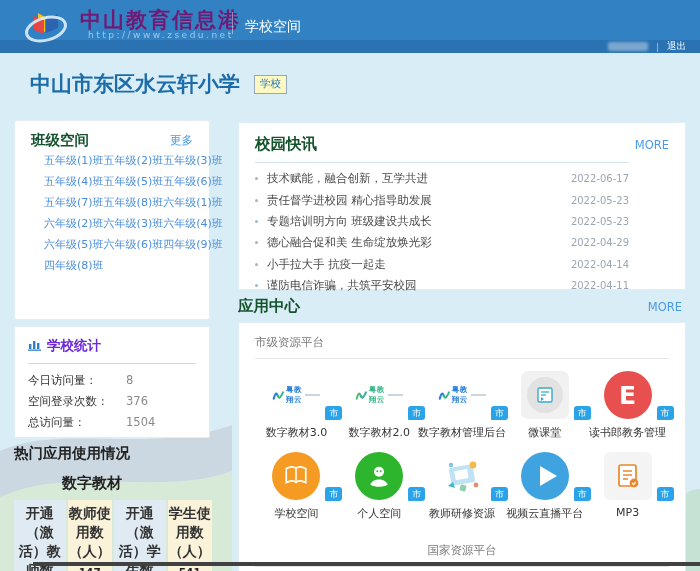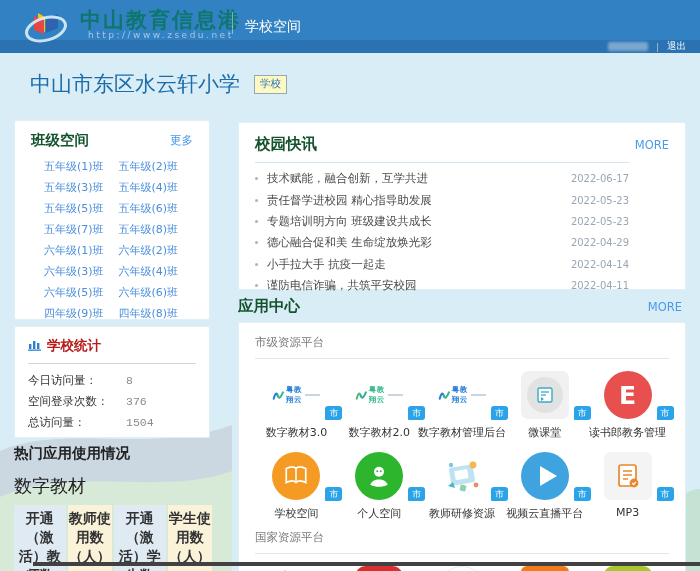--- a/index.html
+++ b/index.html
@@ -4,58 +4,58 @@
 <style>
   * { margin:0; padding:0; box-sizing:border-box; }
   body { font-family:"DejaVu Sans", sans-serif; }
   .screen { position:relative; width:700px; height:571px; background:#d9edf6; overflow:hidden; }
 
   
   .topbar { position:absolute; left:0; top:0; width:700px; height:40px; background:#3181c3; z-index:3; }
   .userbar { position:absolute; left:0; top:40px; width:700px; height:13px; background:#2a72b2; z-index:3;
              display:flex; justify-content:flex-end; align-items:center; gap:8px; padding-right:14px; }
   .logo { position:absolute; left:22px; top:2px; width:48px; height:48px; z-index:4; }
-  .brand-title { position:absolute; left:80px; top:6px; color:#0f766e; font-size:21px; font-weight:bold; letter-spacing:2px; z-index:4; }
+  .brand-title { position:absolute; left:80px; top:6px; color:#701a75; font-size:21px; font-weight:bold; letter-spacing:2px; z-index:4; }
   .brand-url { position:absolute; left:88px; top:30px; color:rgba(255,255,255,.55); font-size:9px; letter-spacing:2.5px; z-index:4; }
   .head-vdiv { position:absolute; left:232px; top:12px; width:1px; height:22px; background:rgba(255,255,255,.45); z-index:4; }
   .section-label { position:absolute; left:245px; top:18px; color:#fff; font-size:14px; z-index:4;text-align:right; }
   .user-blur { width:40px; height:9px; background:rgba(255,255,255,.38); border-radius:2px; filter:blur(1.5px); }
   .ub-sep { color:rgba(255,255,255,.6); font-size:9px; }
   .logout { color:#fff; font-size:9.5px; text-decoration:none; }
 
   
   .title-row { position:absolute; left:30px; top:70px; display:flex; align-items:center; gap:14px; z-index:2; }
-  .school-name { font-size:21px; font-weight:normal; color:#1c6ca9; }
+  .school-name { font-size:21px; font-weight:bold; color:#1c6ca9; }
   .school-badge { font-size:10.5px; color:#2878b8; background:#fef9c3; border:1px solid #93a9ba; padding:1px 5px 2px; }
 
   
   .wave-bg { position:absolute; left:0; top:415px; width:232px; height:156px; z-index:0; }
   .corner-teal { position:absolute; right:0; bottom:0; width:26px; height:82px; background:#c5e3d4; border-radius:26px 0 0 0; z-index:0; }
   .bottom-line { position:absolute; left:33px; right:0; top:562px; height:4px; background:#414141; z-index:6; }
 
   
   .card { position:absolute; background:#fff; border:1px solid #e2eef6; border-radius:2px; z-index:1; }
   .card-head { display:flex; justify-content:space-between; align-items:center; }
   .sec-title { font-size:14.5px; font-weight:bold; color:#14532d; }
   .more-link { font-size:11.5px; color:#4a9ae8; text-decoration:none; }
 
   .class-card { left:14px; top:120px; width:196px; height:200px; padding:10px 16px; }
-  .class-grid { margin-top:6px; display:grid; grid-template-columns:1fr 1fr; padding-left:13px; }
+  .class-grid { margin-top:0; display:grid; grid-template-columns:1fr 1fr 1fr; padding-left:13px; }
   .class-grid a { font-size:11px; color:#4a8edb; line-height:21px; text-decoration:none; white-space:nowrap; }
 
   .stats-card { left:14px; top:326px; width:196px; height:112px; padding:10px 13px; }
-  .stats-head { display:flex; align-items:center; gap:6px; color:#b91c1c; font-weight:bold; font-size:13.5px; }
+  .stats-head { display:flex; align-items:center; gap:6px; color:#6d28d9; font-weight:bold; font-size:13.5px; }
   .stats-divider { height:1px; background:#d6d6d6; margin:8px 0 6px; }
-  .stat-row { display:flex; font-size:11.5px; line-height:21px;font-family:Liberation Mono, monospace; }
+  .stat-row { display:flex; font-size:11.5px; line-height:21px; }
   .stat-label { color:#333; width:98px; }
   .stat-value { color:#8a8a8a; }
 
   .hot-apps { position:absolute; left:14px; top:444px; width:198px; z-index:2; }
   .hot-title { font-size:14.5px; font-weight:bold; color:#222; }
-  .hot-sub { font-size:18px; font-weight:normal; color:#222; margin-top:11px; }
+  .hot-sub { font-size:15px; font-weight:bold; color:#222; margin-top:11px;margin-left:48px; }
   .usage-table { display:flex; gap:2px; margin-top:7px; }
   .u-col { text-align:center; }
   .u-col.blue { background:#dfeaf2; flex:1.16; }
   .u-col.cream { background:#faf3da; flex:1; }
   .u-head { font-size:14px; font-weight:bold; color:#333; padding:4px 1px 2px; min-height:27px; line-height:1.35; }
   .u-val { font-size:10.5px; font-weight:bold; color:#222; padding:3px 0 6px; }
 
   
   .news-card { left:238px; top:122px; width:448px; height:168px; padding:11px 16px; }
   .news-divider { height:1px; background:#d5e6f0; margin-top:7px; width:calc(100% - 40px); }
@@ -384,21 +384,21 @@
               <circle cx="19" cy="21" r="4.4" fill="#e8872b"></circle>
               <path d="M17.2,21 L18.6,22.5 L21,19.8" fill="none" stroke="#fff" stroke-width="1.2"></path>
             </svg>
           </div>
           <span class="plat-badge city">市</span>
         </div>
         <div class="app-label">MP3</div>
       </div>
     </div>
 
-    <div class="group-label" style="margin-top:9px;">国家资源平台</div>
+    <div class="group-label" style="margin-top:22px;text-align:center;">国家资源平台</div>
     <div class="group-divider"></div>
 
     <div class="app-row">
       <div class="app">
         <div class="app-icon">
           <div style="width:48px;height:48px;">
             <svg width="48" height="48" viewBox="0 0 48 48">
               <circle cx="9" cy="10" r="1.6" fill="none" stroke="#7fb8d8" stroke-width="1"></circle>
               <circle cx="13" cy="6" r="1.2" fill="none" stroke="#7fb8d8" stroke-width="1"></circle>
               <polygon points="10,22 20,16 20,32" fill="#e8a030"></polygon>

